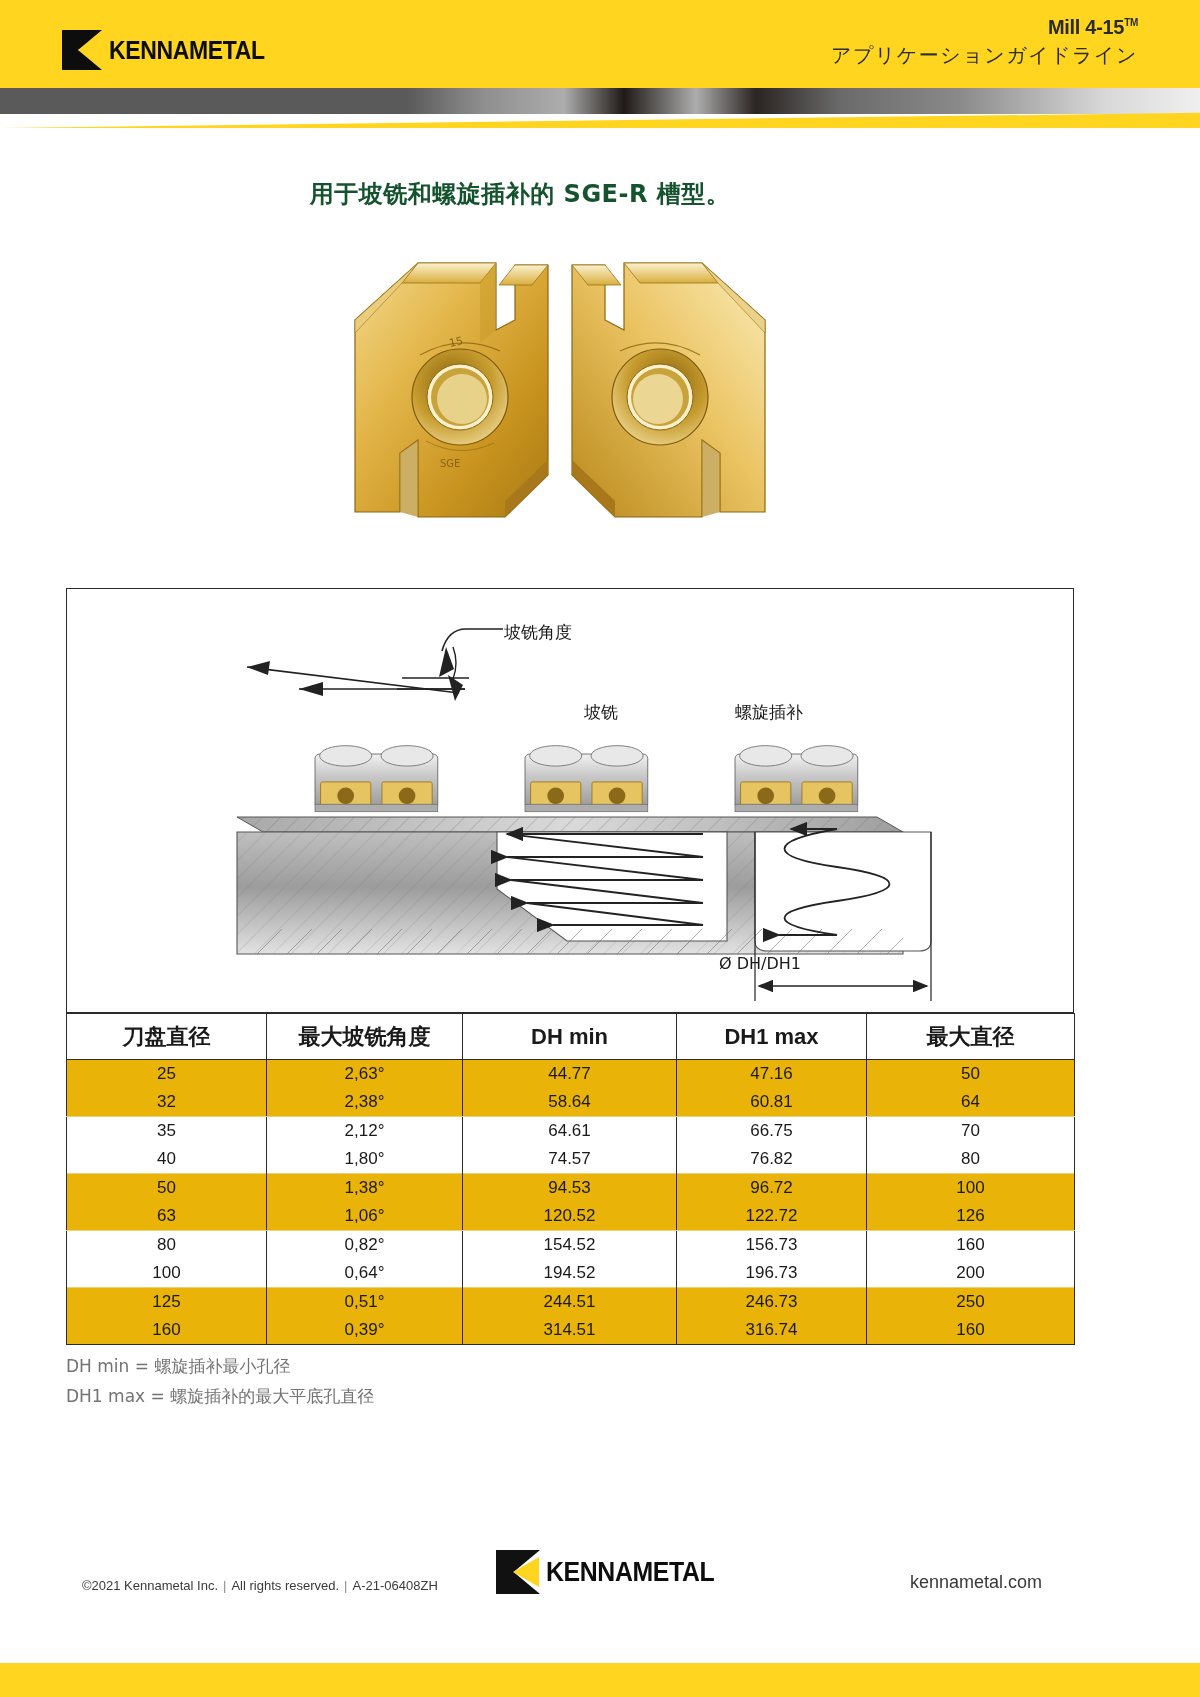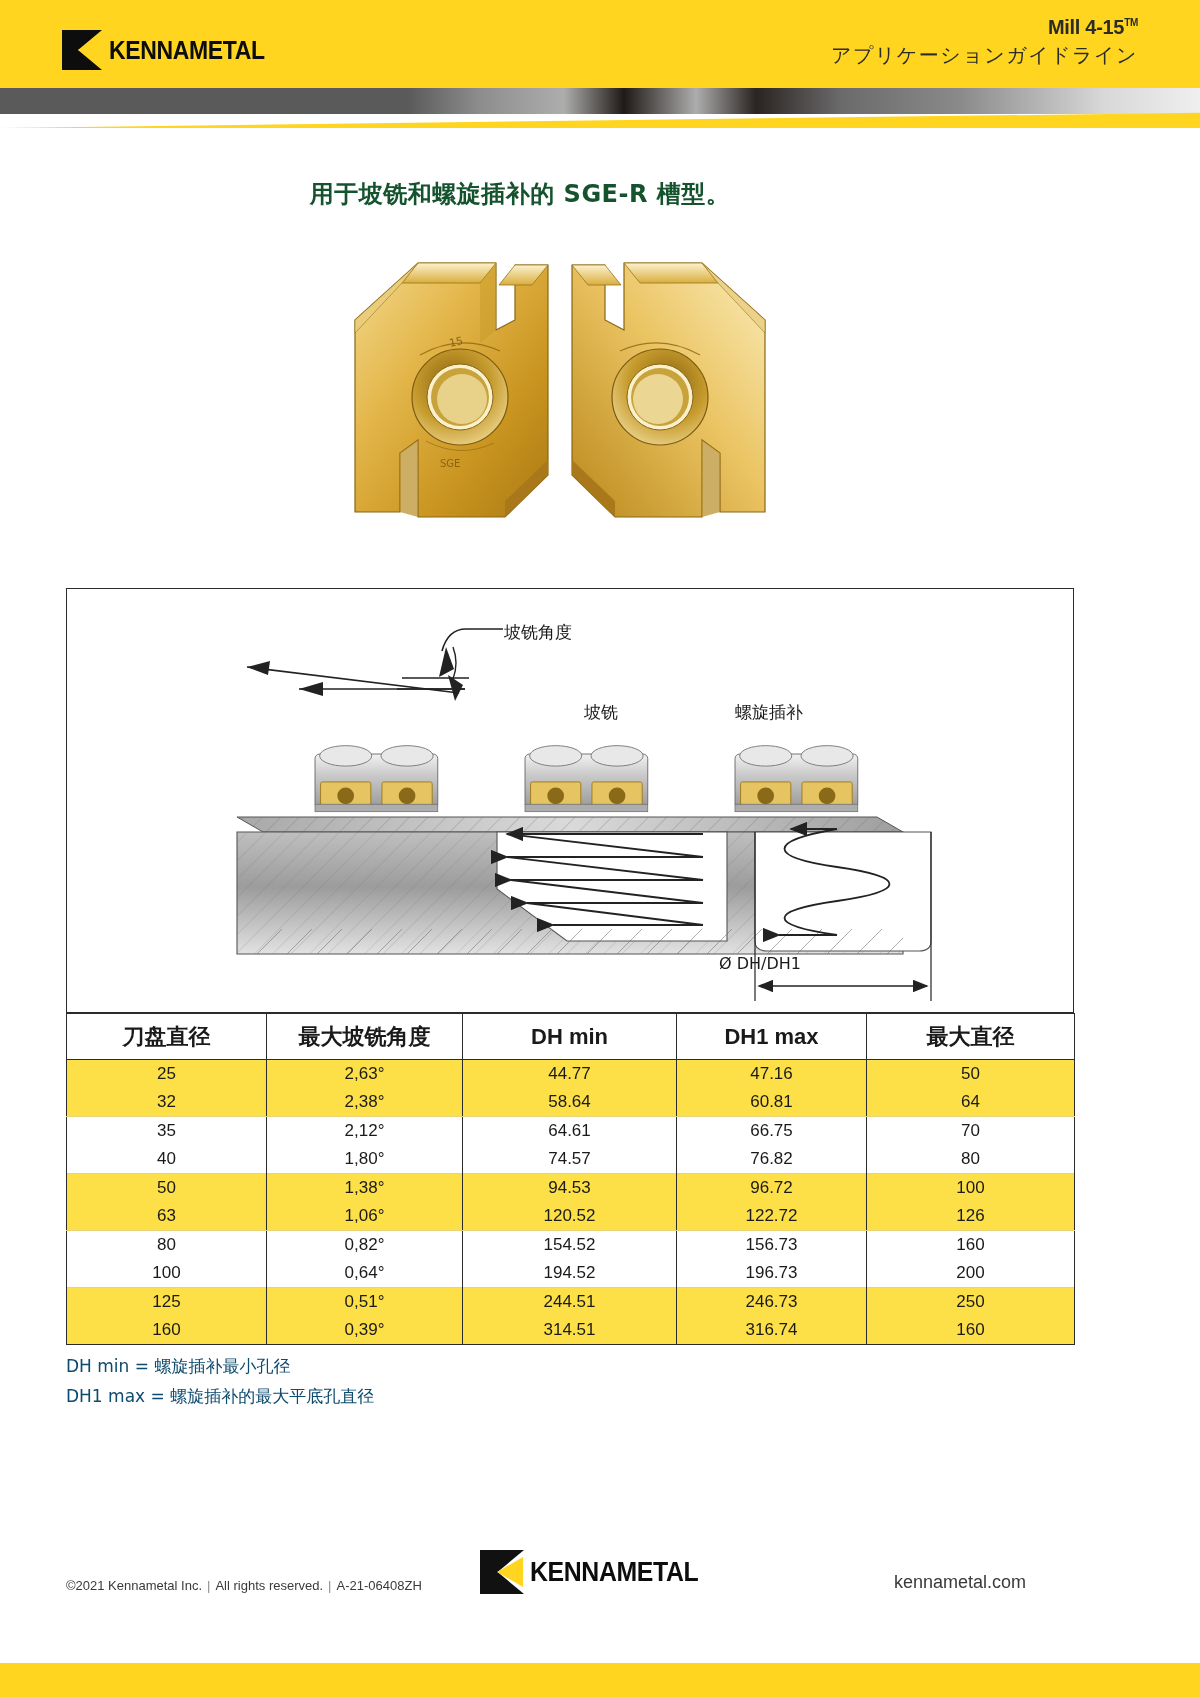--- a/index.html
+++ b/index.html
@@ -111,38 +111,38 @@
     font-size: 22px; font-weight: 700;
     border-top: 1.6px solid #2b2b2b;
     border-bottom: 1.6px solid #2b2b2b;
     background: #fff;
     font-family: "DejaVu Sans", sans-serif;
   }
   .spec-table thead th.latin { font-family: "Liberation Sans", sans-serif; }
   .spec-table tbody td {
     height: 28.5px; font-size: 17px; font-weight: 400;
   }
-  .spec-table tbody tr.shade td { background: #fde047; }
+  .spec-table tbody tr.shade td { background: #eab308; }
   .spec-table tbody tr.shade-start td { border-top: 1.2px solid #E8D37A; }
   .spec-table tbody tr.shade-end td { border-bottom: 1.2px solid #E8D37A; }
   .spec-table tbody tr.last td { border-bottom: 1.6px solid #2b2b2b; }
   .spec-table colgroup col:nth-child(1) { width: 200px; }
   .spec-table colgroup col:nth-child(2) { width: 196px; }
   .spec-table colgroup col:nth-child(3) { width: 214px; }
   .spec-table colgroup col:nth-child(4) { width: 190px; }
   .spec-table colgroup col:nth-child(5) { width: 208px; }
 
   
   .footnotes {
     position: absolute; left: 66px; top: 1352px;
     font-family: "DejaVu Sans", sans-serif;
-    font-size: 17px; color: #0c4a6e; line-height: 1.75;
+    font-size: 17px; color: #737373; line-height: 1.75;
   }
   .footer {
-    position: absolute; left: 0; top: 1460px; width: 1088px; height: 110px;
+    position: absolute; left: 16px; top: 1460px; width: 1088px; height: 110px;
   }
   .copyright {
     position: absolute; left: 66px; top: 118px;
     font-size: 13px; color: #3a3a3a;
     font-family: "Liberation Sans", sans-serif; white-space: nowrap;
   }
   .copyright .sep { margin: 0 5px; color: #8a8a8a; }
   .footer-logo {
     position: absolute; left: 480px; top: 90px;
     display: flex; align-items: center; gap: 6px;

